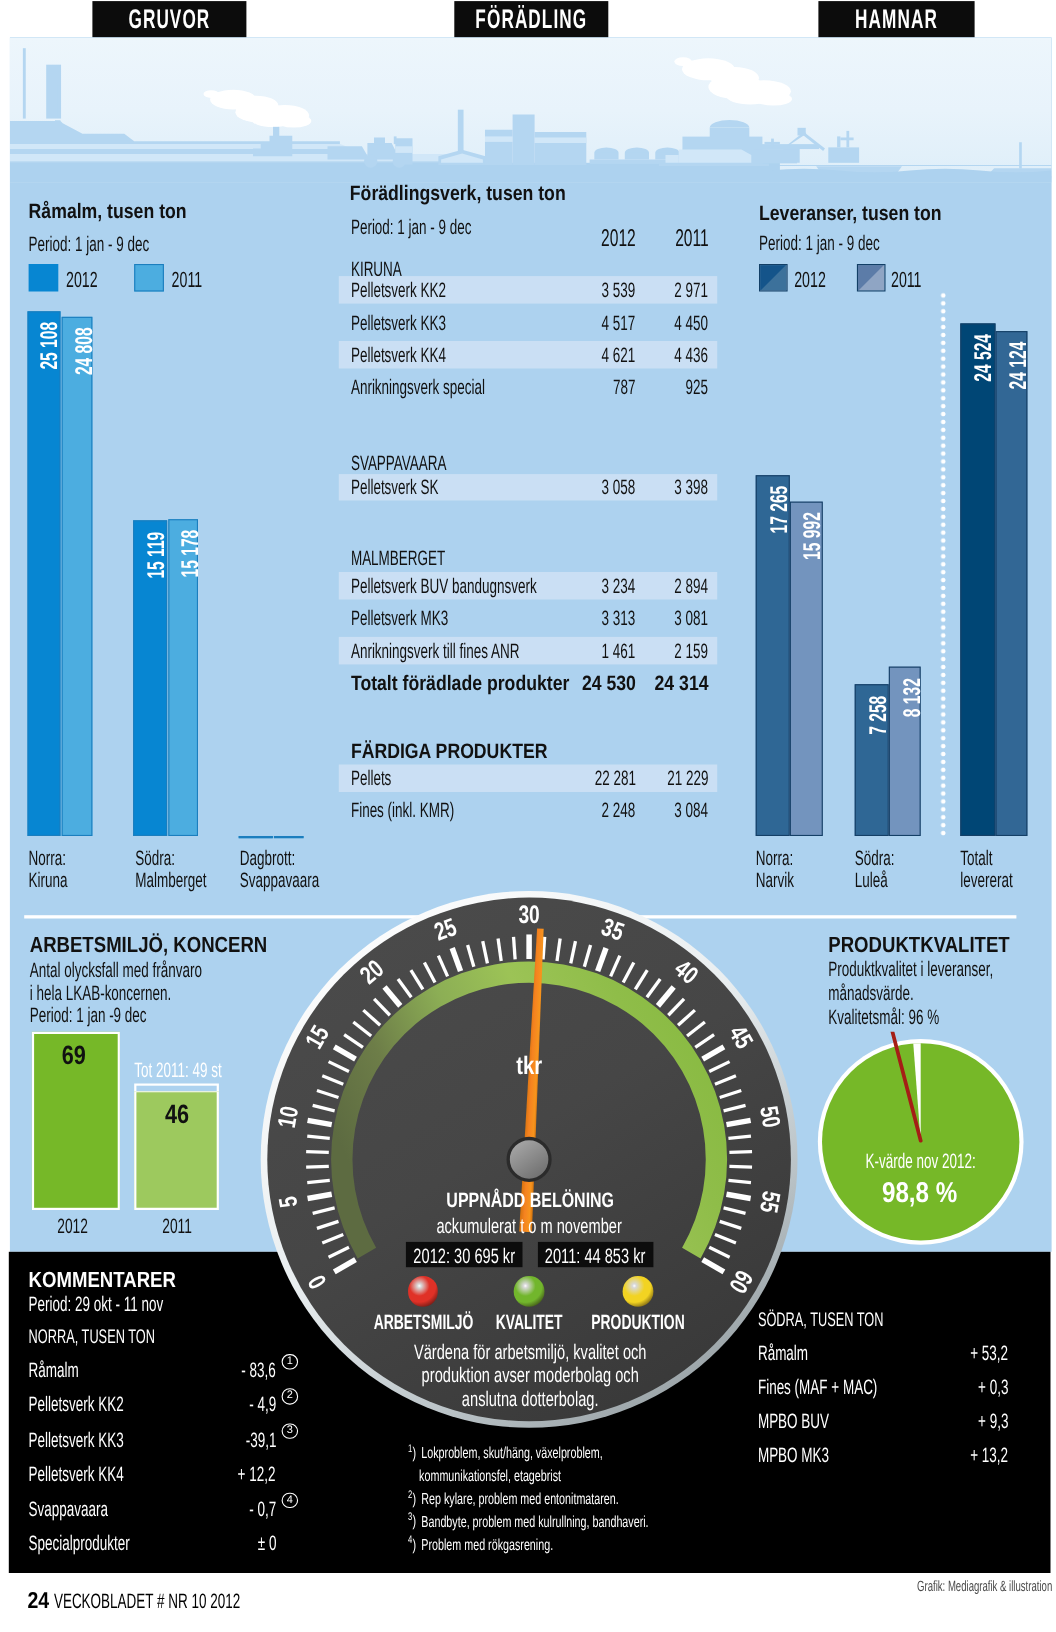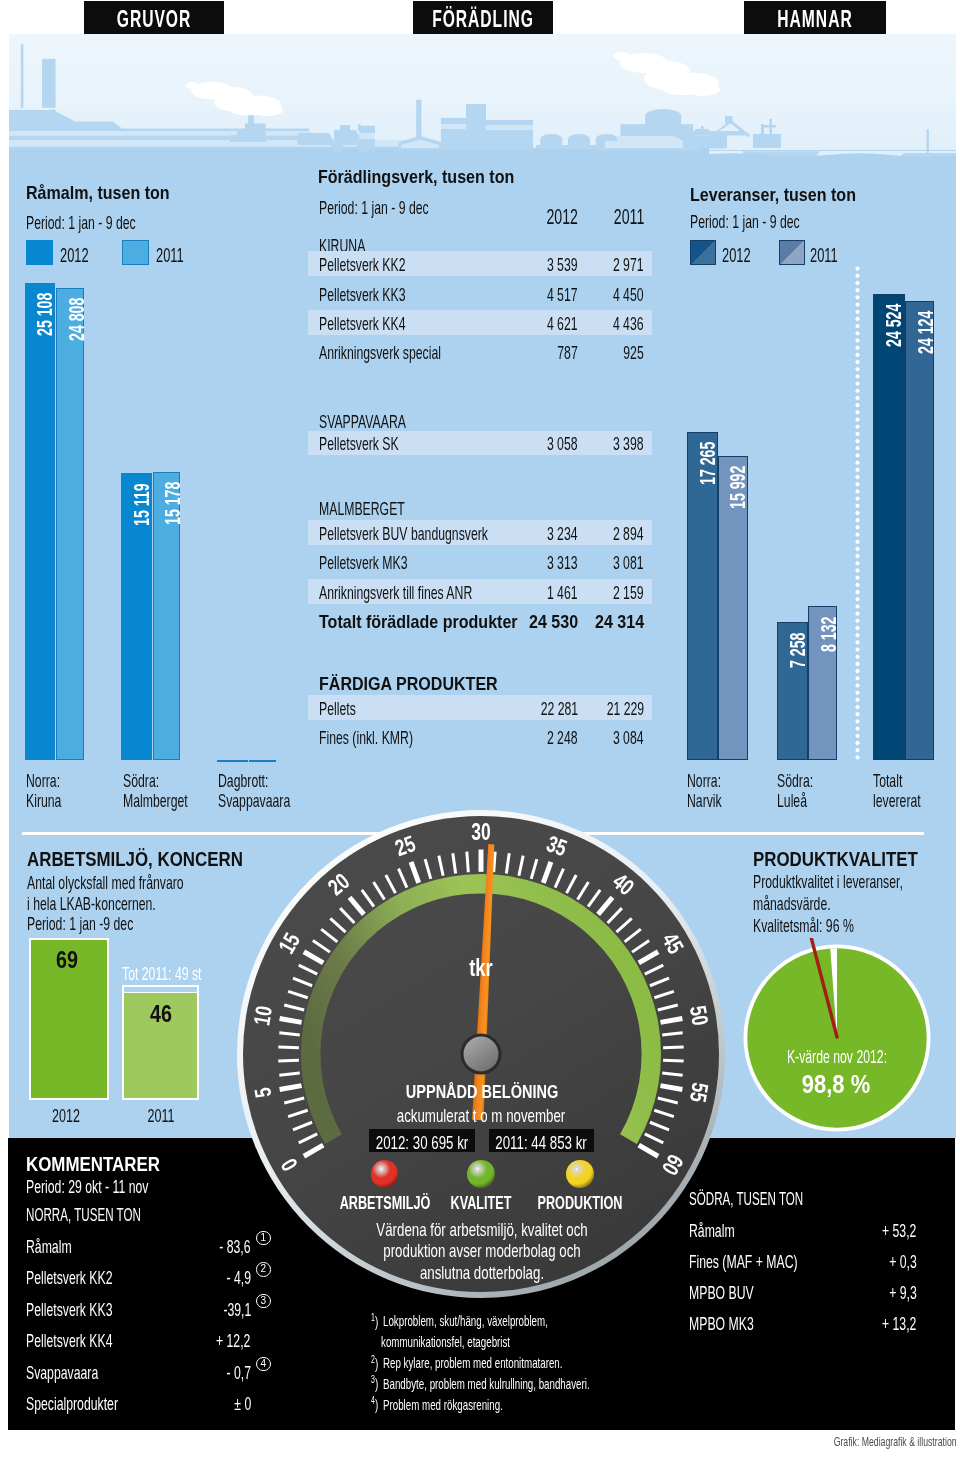--- a/index.html
+++ b/index.html
@@ -328,20 +328,21 @@
 <div style="position:absolute;left:371.4px;top:1313.0px;color:#fff;font-size:14px;line-height:1;transform:scaleX(0.70);transform-origin:0 0;font-family:'Liberation Sans',sans-serif;"><span style="font-size:10px;vertical-align:super;">1</span>)</div>
 <div class="t" style="left:382.7px;top:1314.31px;font-size:14.4px;color:#ffffff;transform:scaleX(0.678);transform-origin:0 0;">Lokproblem, skut/häng, växelproblem,</div>
 <div class="t" style="left:381.2px;top:1334.91px;font-size:14.4px;color:#ffffff;transform:scaleX(0.678);transform-origin:0 0;">kommunikationsfel, etagebrist</div>
 <div style="position:absolute;left:371.4px;top:1354.5px;color:#fff;font-size:14px;line-height:1;transform:scaleX(0.70);transform-origin:0 0;font-family:'Liberation Sans',sans-serif;"><span style="font-size:10px;vertical-align:super;">2</span>)</div>
 <div class="t" style="left:382.7px;top:1355.81px;font-size:14.4px;color:#ffffff;transform:scaleX(0.678);transform-origin:0 0;">Rep kylare, problem med entonitmataren.</div>
 <div style="position:absolute;left:371.4px;top:1375.4px;color:#fff;font-size:14px;line-height:1;transform:scaleX(0.70);transform-origin:0 0;font-family:'Liberation Sans',sans-serif;"><span style="font-size:10px;vertical-align:super;">3</span>)</div>
 <div class="t" style="left:382.7px;top:1376.71px;font-size:14.4px;color:#ffffff;transform:scaleX(0.678);transform-origin:0 0;">Bandbyte, problem med kulrullning, bandhaveri.</div>
 <div style="position:absolute;left:371.4px;top:1396.3px;color:#fff;font-size:14px;line-height:1;transform:scaleX(0.70);transform-origin:0 0;font-family:'Liberation Sans',sans-serif;"><span style="font-size:10px;vertical-align:super;">4</span>)</div>
 <div class="t" style="left:382.7px;top:1397.61px;font-size:14.4px;color:#ffffff;transform:scaleX(0.678);transform-origin:0 0;">Problem med rökgasrening.</div>
 <div class="t" style="right:3.8999999999999773px;top:1435.21px;font-size:13.5px;color:#4a4a4a;transform:scaleX(0.645);transform-origin:100% 0;text-align:right;">Grafik: Mediagrafik &amp; illustration</div>
+<div style="position:absolute;left:25px;top:1444px;white-space:nowrap;"><span style="font-size:21px;font-weight:700;display:inline-block;transform:scaleX(0.845);transform-origin:0 50%;">24</span><span style="font-size:19px;display:inline-block;transform:scaleX(0.645);transform-origin:0 50%;margin-left:1px;">VECKOBLADET # NR 10 2012</span></div>
 <svg width="960" height="1484" viewBox="0 0 960 1484" style="position:absolute;left:0;top:0;overflow:visible;">
 <defs>
 <linearGradient id="gface" x1="0.1" y1="0" x2="0.7" y2="1">
           <stop offset="0" stop-color="#4b4b4b"></stop>
           <stop offset="0.5" stop-color="#464646"></stop>
           <stop offset="1" stop-color="#393939"></stop>
         </linearGradient>
 <linearGradient id="grim" x1="0.15" y1="0" x2="0.85" y2="1">
           <stop offset="0" stop-color="#ffffff"></stop>
           <stop offset="0.45" stop-color="#e9eef0"></stop>

